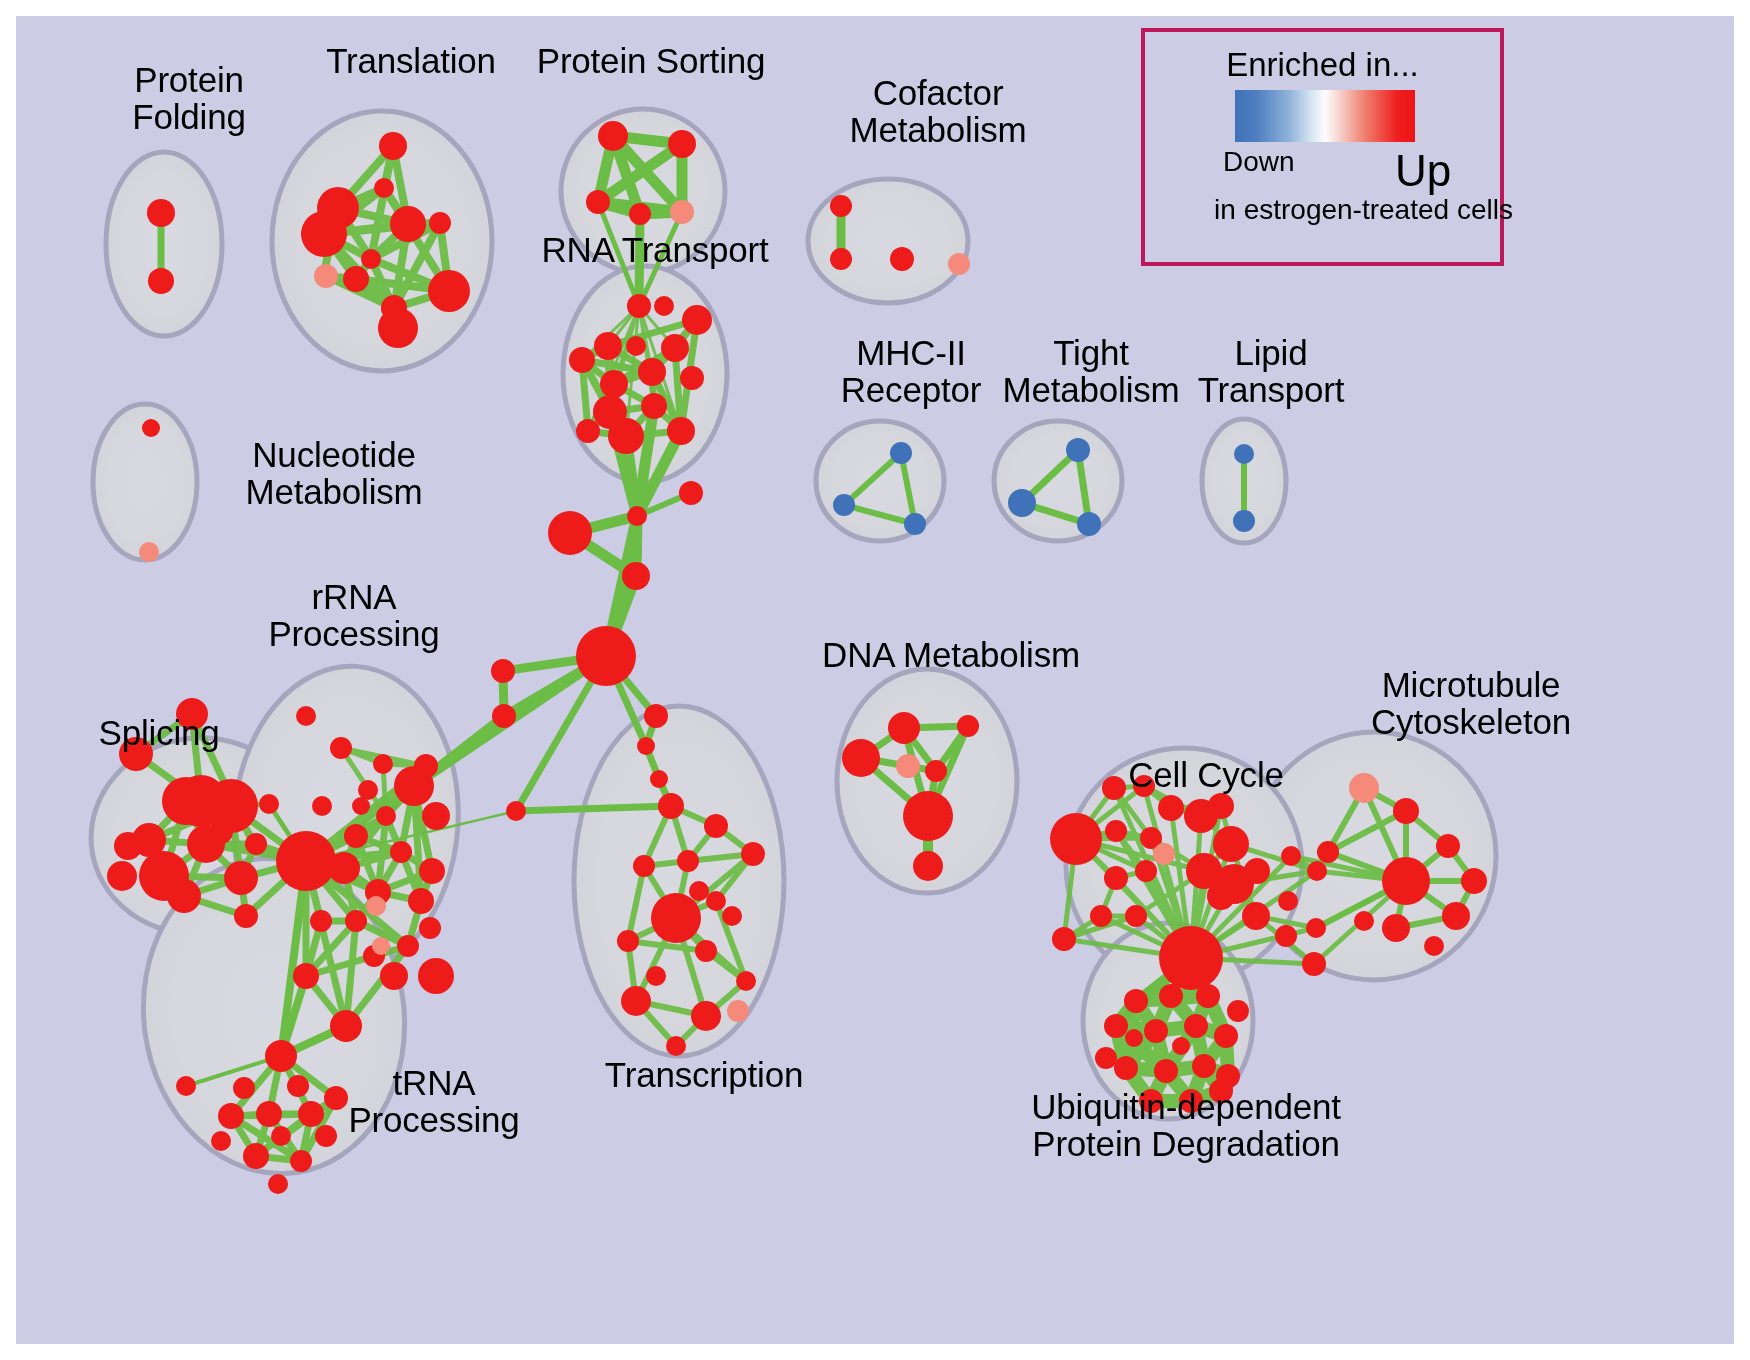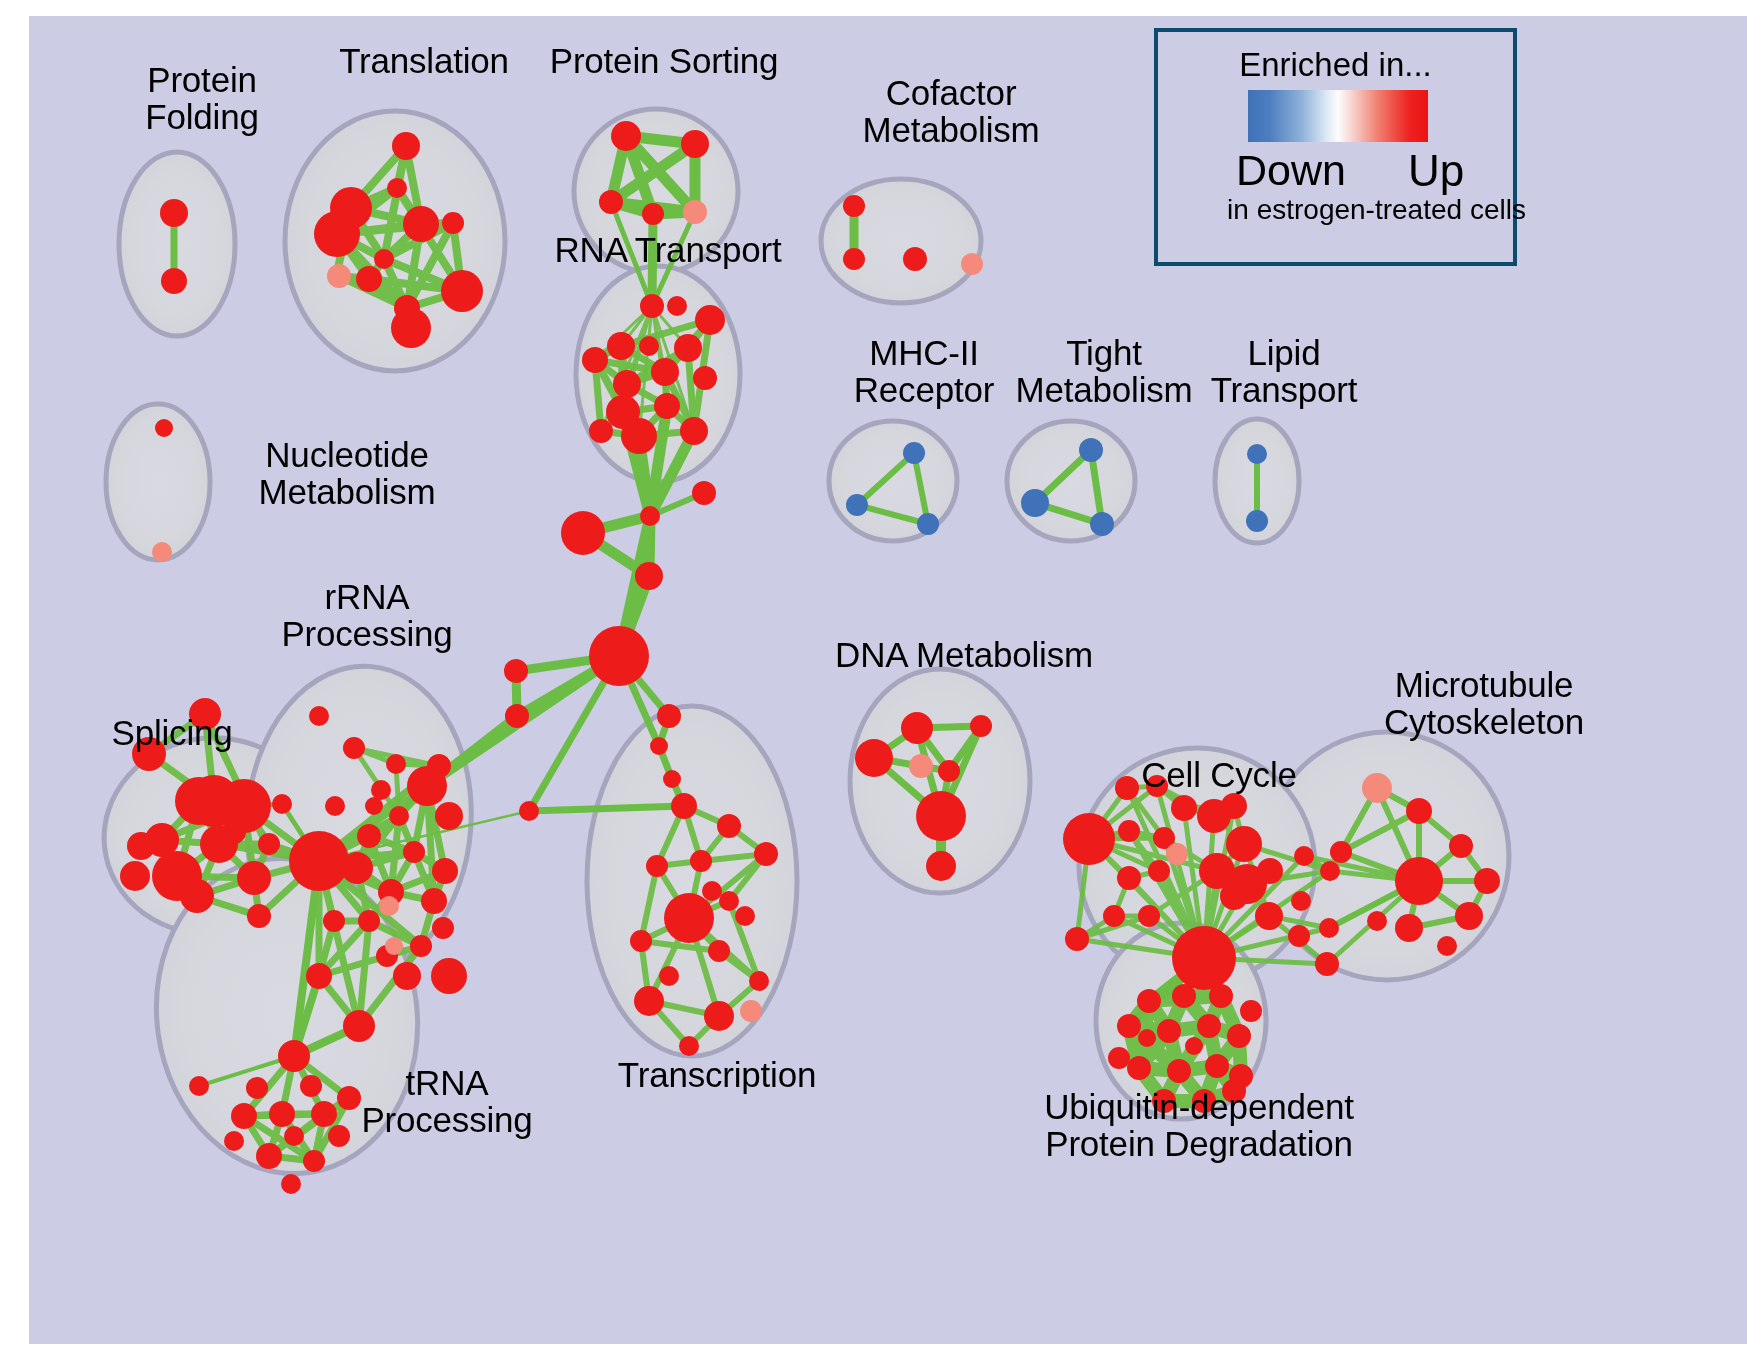--- a/index.html
+++ b/index.html
@@ -10,21 +10,21 @@
   #figure {
     position: relative;
     width: 1750px;
     height: 1360px;
     background: #ffffff;
     font-family: "Liberation Sans", sans-serif;
     overflow: hidden;
   }
   #canvas {
     position: absolute;
-    left: 29px;
+    left: 16px;
     top: 16px;
     width: 1718px;
     height: 1328px;
     background: #ccccE4;
   }
   #net {
     position: absolute;
     left: 0;
     top: 0;
     width: 1718px;
@@ -42,21 +42,21 @@
     pointer-events: none;
   }
   
   #legend {
     position: absolute;
     left: 1125px;
     top: 12px;
     width: 363px;
     height: 238px;
     background: #ccccE4;
-    border: 4px solid #0c4a6e;
+    border: 4px solid #be185d;
     box-sizing: border-box;
   }
   #legend-title {
     position: absolute;
     top: 14px;
     left: 0;
     width: 100%;
     text-align: center;
     font-size: 33px;
     color: #000;
@@ -69,21 +69,21 @@
     height: 52px;
     background: linear-gradient(to right,
       #3f72b8 0%, #4d7ec0 12%, #8fb2d9 30%,
       #dfeaf5 44%, #fdfdfd 50%, #f8d8d4 57%,
       #f08070 72%, #ee2020 90%, #ec1414 100%);
   }
   #legend-down {
     position: absolute;
     top: 114px;
     left: 78px;
-    font-size: 43px;
+    font-size: 28px;
     color: #000;
     text-align: right;
   }
   #legend-up {
     position: absolute;
     top: 114px;
     left: 250px;
     font-size: 44px;
     color: #000;
   }

